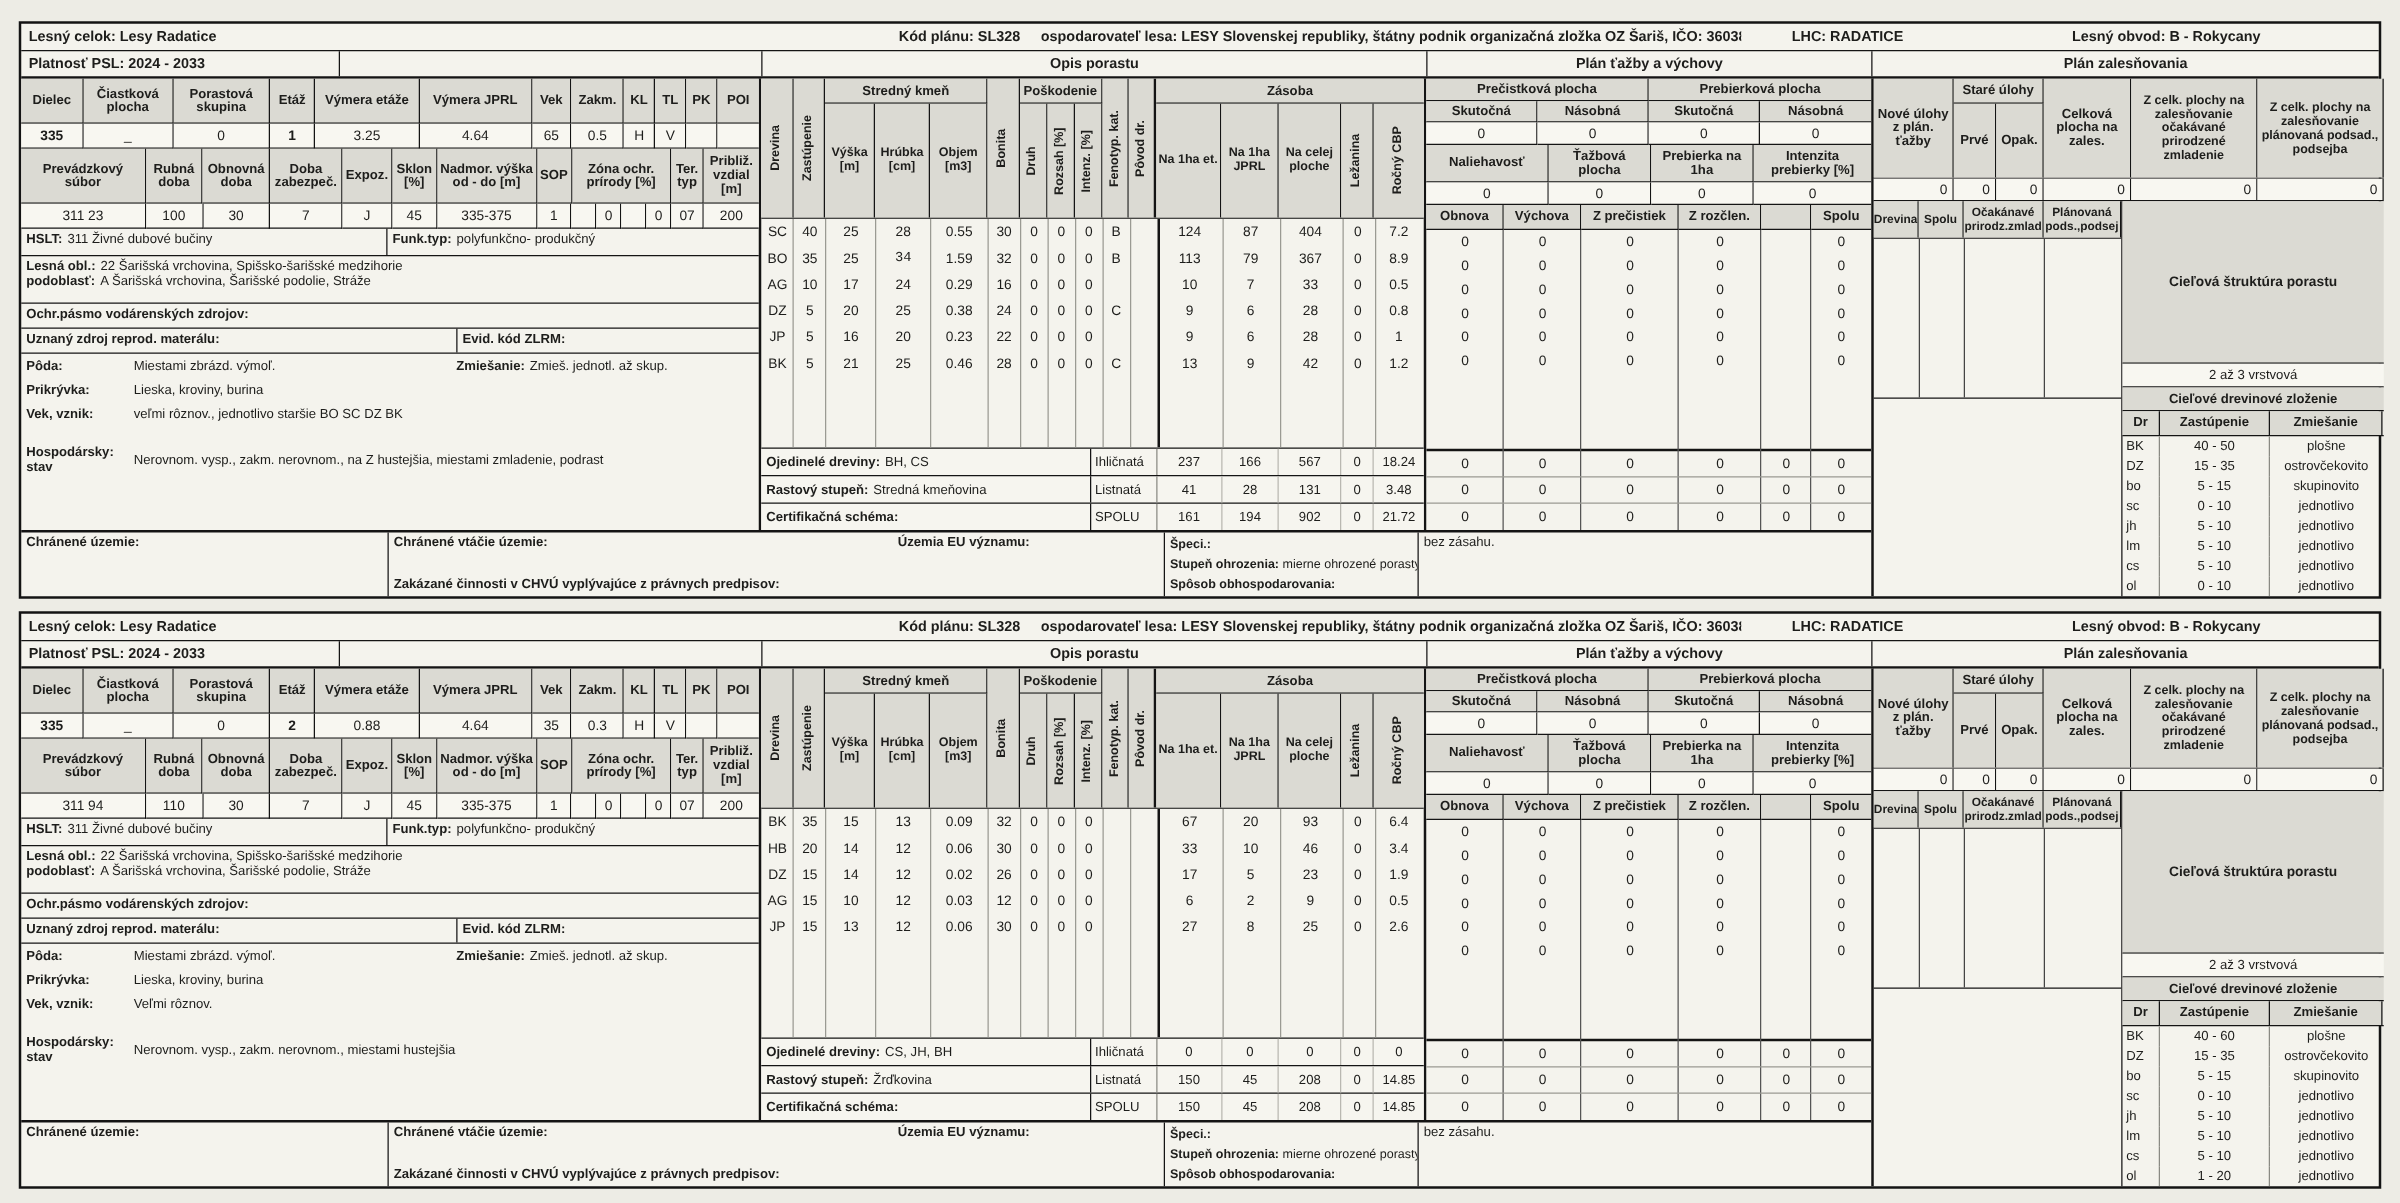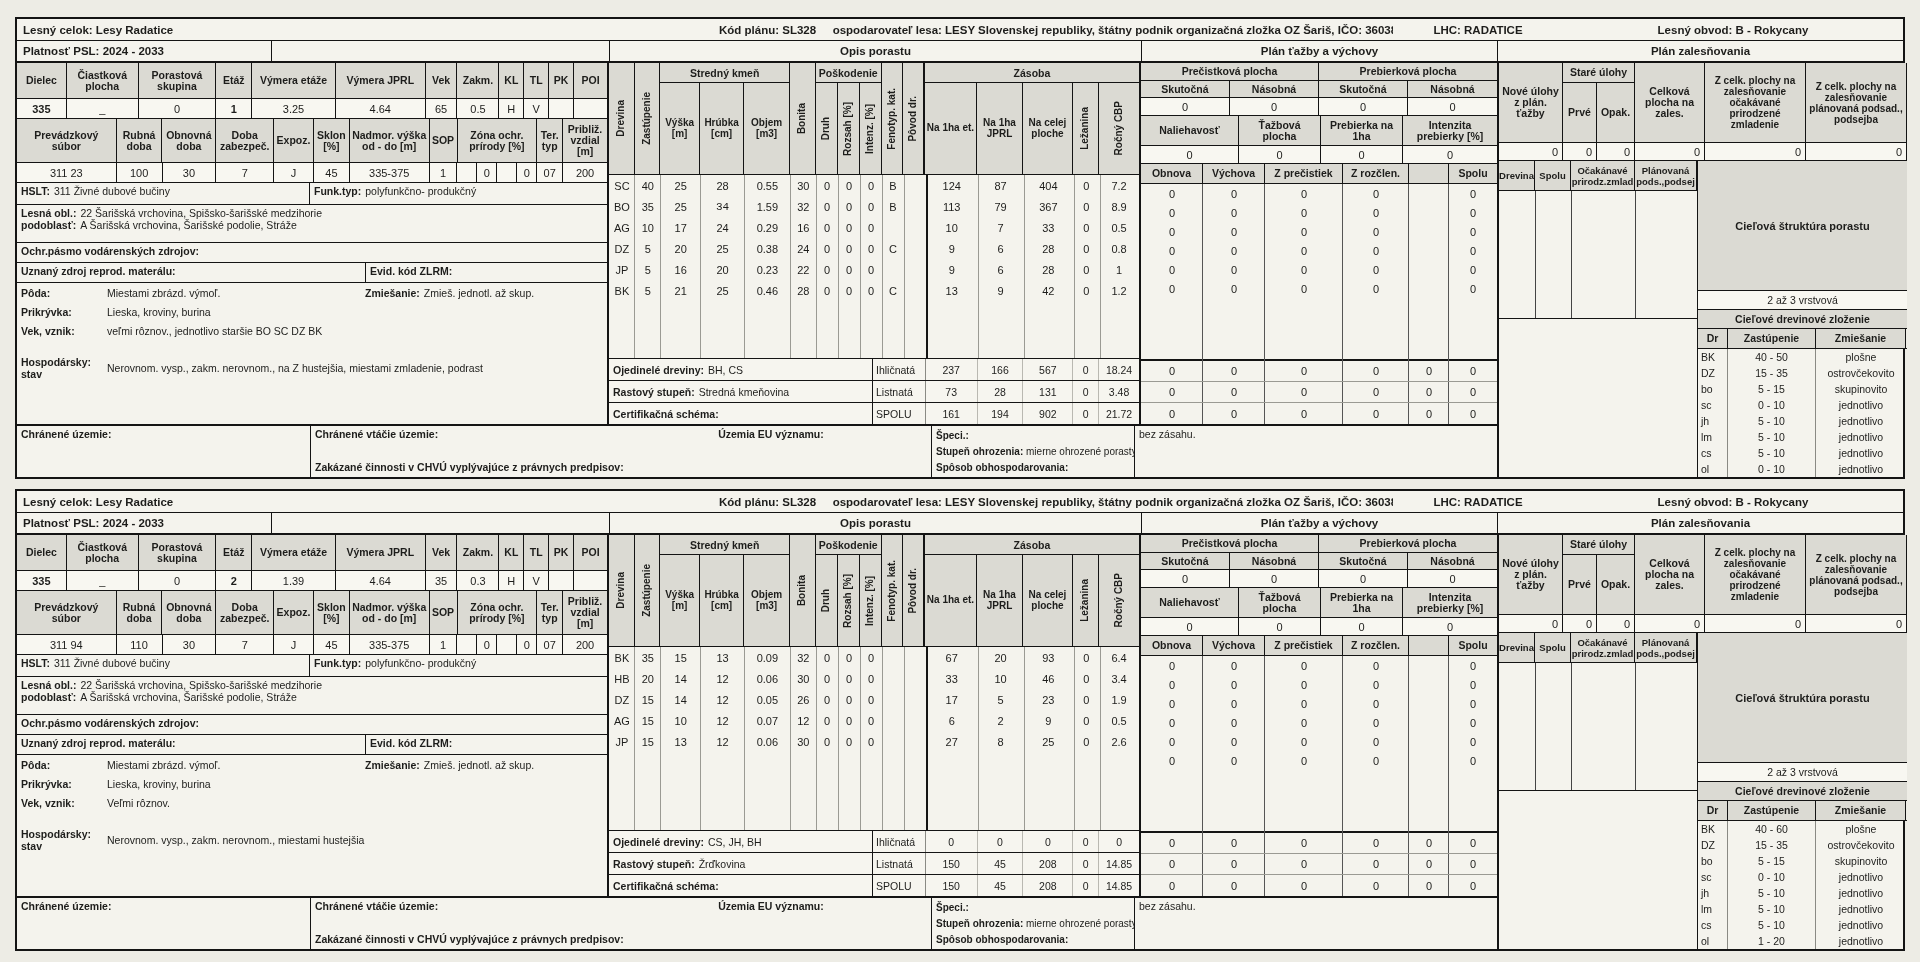--- a/index.html
+++ b/index.html
@@ -403,21 +403,21 @@
               <div class="sum-val" style="width:50px">567</div>
               <div class="sum-val" style="width:26px">0</div>
               <div class="sum-val last" style="width:40px">18.24</div>
             </div>
             <div class="sum-row">
               <div class="sum-left">
                   <span class="lb">Rastový stupeň:</span>
                   <span>Stredná kmeňovina</span>
                 </div>
               <div class="sum-lab">Listnatá</div>
-              <div class="sum-val" style="width:52px">73</div>
+              <div class="sum-val" style="width:52px">41</div>
               <div class="sum-val" style="width:46px">28</div>
               <div class="sum-val" style="width:50px">131</div>
               <div class="sum-val" style="width:26px">0</div>
               <div class="sum-val last" style="width:40px">3.48</div>
             </div>
             <div class="sum-row">
               <div class="sum-left">
                   <span class="lb">Certifikačná schéma:</span>
                   <span></span>
                 </div>
@@ -702,21 +702,21 @@
             <div class="hc" style="width:25px">KL</div>
             <div class="hc" style="width:25px">TL</div>
             <div class="hc" style="width:25px">PK</div>
             <div class="hc" style="width:33px">POI</div>
           </div>
           <div class="trow h20">
             <div class="vc" style="width:50px;font-weight:700">335</div>
             <div class="vc" style="width:72px">_</div>
             <div class="vc" style="width:78px">0</div>
             <div class="vc" style="width:36px;font-weight:700">2</div>
-            <div class="vc" style="width:84px">1.39</div>
+            <div class="vc" style="width:84px">0.88</div>
             <div class="vc" style="width:90px">4.64</div>
             <div class="vc" style="width:32px">35</div>
             <div class="vc" style="width:42px">0.3</div>
             <div class="vc" style="width:25px">H</div>
             <div class="vc" style="width:25px">V</div>
             <div class="vc" style="width:25px"></div>
             <div class="vc" style="width:33px"></div>
           </div>
           <div class="trow h44">
             <div class="hc" style="width:100px">Prevádzkový súbor</div>
@@ -872,39 +872,39 @@
                   <div class="dcell" style="width: 46px;">10</div>
                   <div class="dcell" style="width: 50px;">46</div>
                   <div class="dcell" style="width: 26px;">0</div>
                   <div class="dcell" style="width: 40px;">3.4</div>
                 </div>
                 <div class="drow" style="height: 21px;">
                   <div class="dcell" style="width: 26px;">DZ</div>
                   <div class="dcell" style="width: 26px;">15</div>
                   <div class="dcell" style="width: 40px;">14</div>
                   <div class="dcell" style="width: 44px;">12</div>
-                  <div class="dcell" style="width: 46px;">0.05</div>
+                  <div class="dcell" style="width: 46px;">0.02</div>
                   <div class="dcell" style="width: 26px;">26</div>
                   <div class="dcell" style="width: 22px;">0</div>
                   <div class="dcell" style="width: 22px;">0</div>
                   <div class="dcell" style="width: 22px;">0</div>
                   <div class="dcell" style="width: 22px;"></div>
                   <div class="dcell" style="width: 22px;"></div>
                   <div class="dcell" style="width: 52px;">17</div>
                   <div class="dcell" style="width: 46px;">5</div>
                   <div class="dcell" style="width: 50px;">23</div>
                   <div class="dcell" style="width: 26px;">0</div>
                   <div class="dcell" style="width: 40px;">1.9</div>
                 </div>
                 <div class="drow" style="height: 21px;">
                   <div class="dcell" style="width: 26px;">AG</div>
                   <div class="dcell" style="width: 26px;">15</div>
                   <div class="dcell" style="width: 40px;">10</div>
                   <div class="dcell" style="width: 44px;">12</div>
-                  <div class="dcell" style="width: 46px;">0.07</div>
+                  <div class="dcell" style="width: 46px;">0.03</div>
                   <div class="dcell" style="width: 26px;">12</div>
                   <div class="dcell" style="width: 22px;">0</div>
                   <div class="dcell" style="width: 22px;">0</div>
                   <div class="dcell" style="width: 22px;">0</div>
                   <div class="dcell" style="width: 22px;"></div>
                   <div class="dcell" style="width: 22px;"></div>
                   <div class="dcell" style="width: 52px;">6</div>
                   <div class="dcell" style="width: 46px;">2</div>
                   <div class="dcell" style="width: 50px;">9</div>
                   <div class="dcell" style="width: 26px;">0</div>

